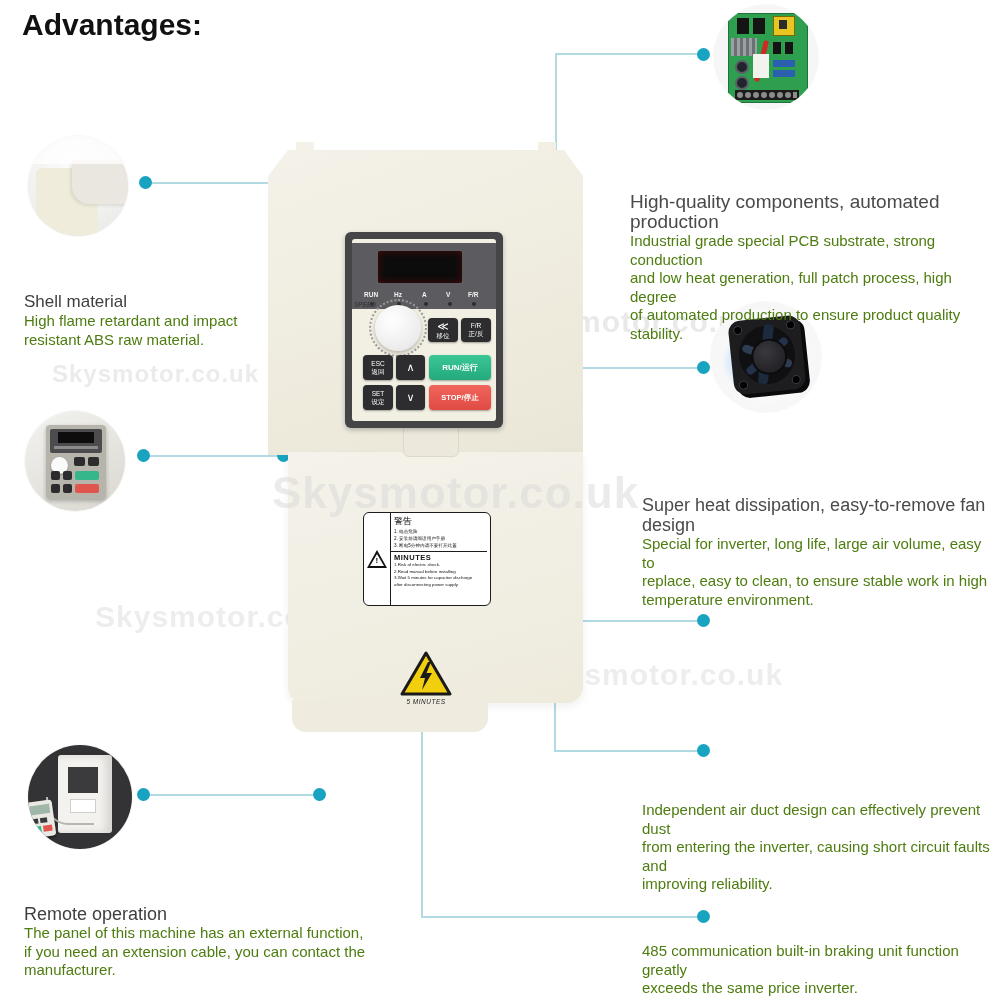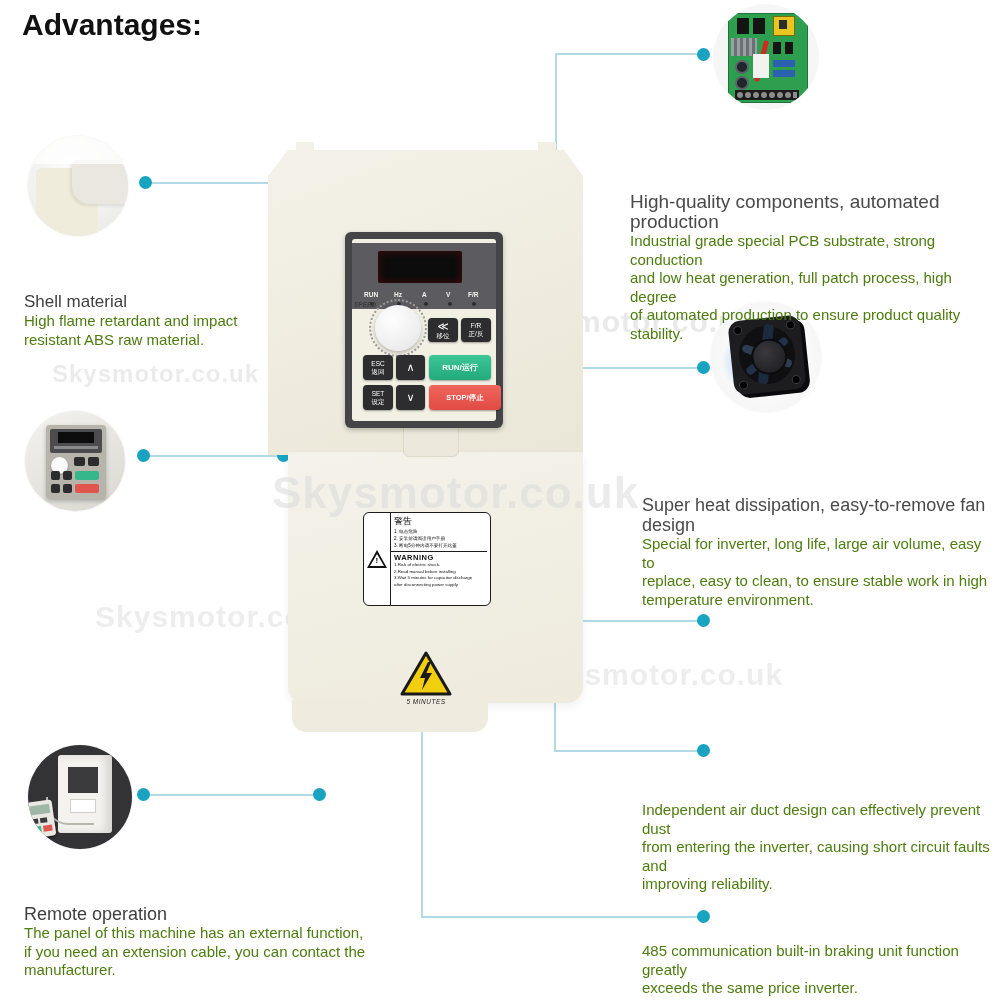--- a/index.html
+++ b/index.html
@@ -122,40 +122,40 @@
         <div class="key key-run" style="left:77px;top:116px;width:62px;height:25px;">
           <span>RUN/运行</span>
         </div>
         <div class="key" style="left:11px;top:146px;width:30px;height:25px;">
           <span>SET</span>
           <span>设定</span>
         </div>
         <div class="key" style="left:44px;top:146px;width:29px;height:25px;">
           <span class="gl">∨</span>
         </div>
-        <div class="key key-stop" style="left:77px;top:146px;width:72px;height:25px;">
+        <div class="key key-stop" style="left:77px;top:146px;width:62px;height:25px;">
           <span>STOP/停止</span>
         </div>
       </div>
     </div>
 
     <div class="abs warnlab" style="left:363px;top:512px;width:126px;height:92px;">
       <div class="tri-col">
         <div class="tri-o">
             <div class="tri-i"></div>
             <div class="tri-ex">!</div>
           </div>
       </div>
       <div class="txt-col">
         <div class="wl-cn-t">警告</div>
         <div class="wl-cn">1. 电击危险</div>
         <div class="wl-cn">2. 安装前请阅读用户手册</div>
         <div class="wl-cn">3. 断电5分钟内请不要打开此盖</div>
         <div class="wl-div"></div>
-        <div class="wl-en-t">WARNING</div>
+        <div class="wl-en-t">MINUTES</div>
         <div class="wl-en">1.Risk of electric shock.</div>
         <div class="wl-en">2.Read manual before installing</div>
         <div class="wl-en">3.Wait 5 minutes for capacitor discharge</div>
         <div class="wl-en">after disconnecting power supply</div>
       </div>
     </div>
 
     <div class="abs" style="left:398px;top:650px;width:56px;height:58px;text-align:center;">
       <svg width="56" height="48" viewBox="0 0 56 48">
         <polygon points="28,3 52,44 4,44" fill="#f2cf0e" stroke="#1a1a1a" stroke-width="3" stroke-linejoin="round"></polygon>

